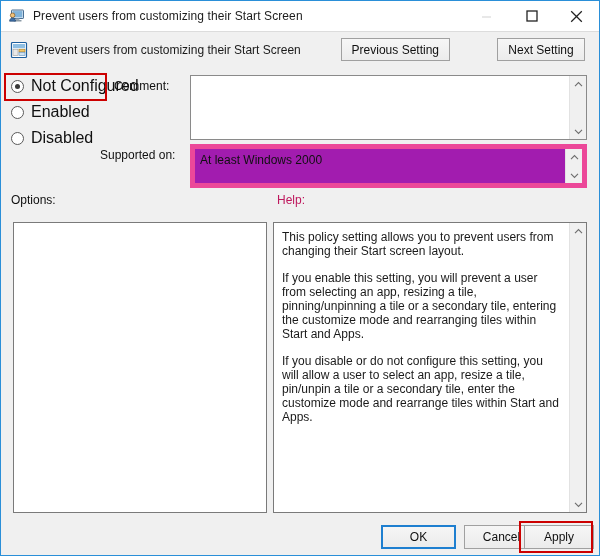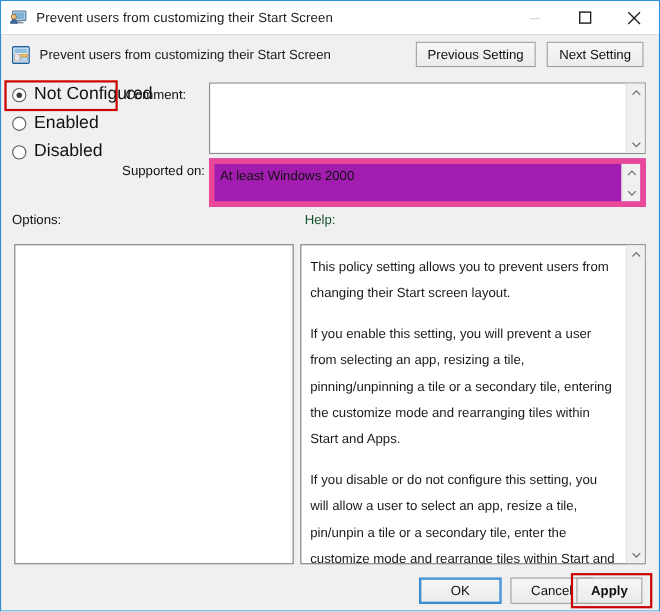--- a/index.html
+++ b/index.html
@@ -84,20 +84,21 @@
     font-size: 12px;
     color: #101010;
     background: linear-gradient(180deg,#f6f6f6 0%, #ececec 100%);
     border: 1px solid #a0a0a0;
     height: 23px;
     padding: 0 10px;
     margin-right: 10px;
     cursor: default;
     flex: 0 0 auto;
     box-sizing: border-box;
+    margin-left: 37px;
   }
   #btn-prev { min-width: 97px; }
   #btn-next { min-width: 88px; margin-right: 14px; }
 
   
   #radio-group {
     position: absolute;
     left: 0;
     top: 72px;
     width: 112px;
@@ -147,21 +148,21 @@
 
   
   #lbl-comment {
     position: absolute;
     left: 113px; top: 78px;
     font-size: 12px;
     color: #101010;
   }
   #lbl-supported {
     position: absolute;
-    left: 110px; top: 147px;
+    left: 99px; top: 147px;
     font-size: 12px;
     color: #101010;
   }
 
   #comment-box {
     position: absolute;
     left: 189px; top: 74px;
     width: 397px; height: 65px;
     background: #ffffff;
     border: 1px solid #8a8a8a;
@@ -219,21 +220,21 @@
   #lbl-options {
     position: absolute;
     left: 10px; top: 192px;
     font-size: 12px;
     color: #101010;
   }
   #lbl-help {
     position: absolute;
     left: 276px; top: 192px;
     font-size: 12px;
-    color: #14532d;
+    color: #be185d;
   }
 
   #options-panel {
     position: absolute;
     left: 12px; top: 221px;
     width: 254px; height: 291px;
     background: #ffffff;
     border: 1px solid #7a7a7a;
     box-sizing: border-box;
   }
@@ -244,21 +245,21 @@
     width: 314px; height: 291px;
     background: #ffffff;
     border: 1px solid #7a7a7a;
     box-sizing: border-box;
     display: flex;
   }
   #help-text {
     flex: 1 1 auto;
     padding: 7px 9px 7px 8px;
     font-size: 12px;
-    line-height: 24px;
+    line-height: 14px;
     color: #1a1a1a;
     overflow: hidden;
   }
   #help-text p {
     margin: 0 0 13px 0;
   }
   #help-text p:last-child { margin-bottom: 16px; }
 
   
   .dlg-btn {
@@ -275,21 +276,21 @@
     padding: 0;
   }
   #btn-ok {
     left: 380px; top: 524px;
     border: 1px solid #1e7fd0;
     outline: 1px solid #1e7fd0;
     outline-offset: -2px;
     text-align: center;
   }
   #btn-cancel { left: 463px; top: 524px; }
-  #btn-apply  { left: 523px; top: 524px; width: 60px; font-weight: bold; }
+  #btn-apply  { left: 523px; top: 524px; width: 70px; }
 
   #hl-apply {
     position: absolute;
     left: 518px;
     top: 520px;
     width: 74px;
     height: 32px;
     border: 2px solid #cc0000;
     box-sizing: border-box;
     pointer-events: none;

